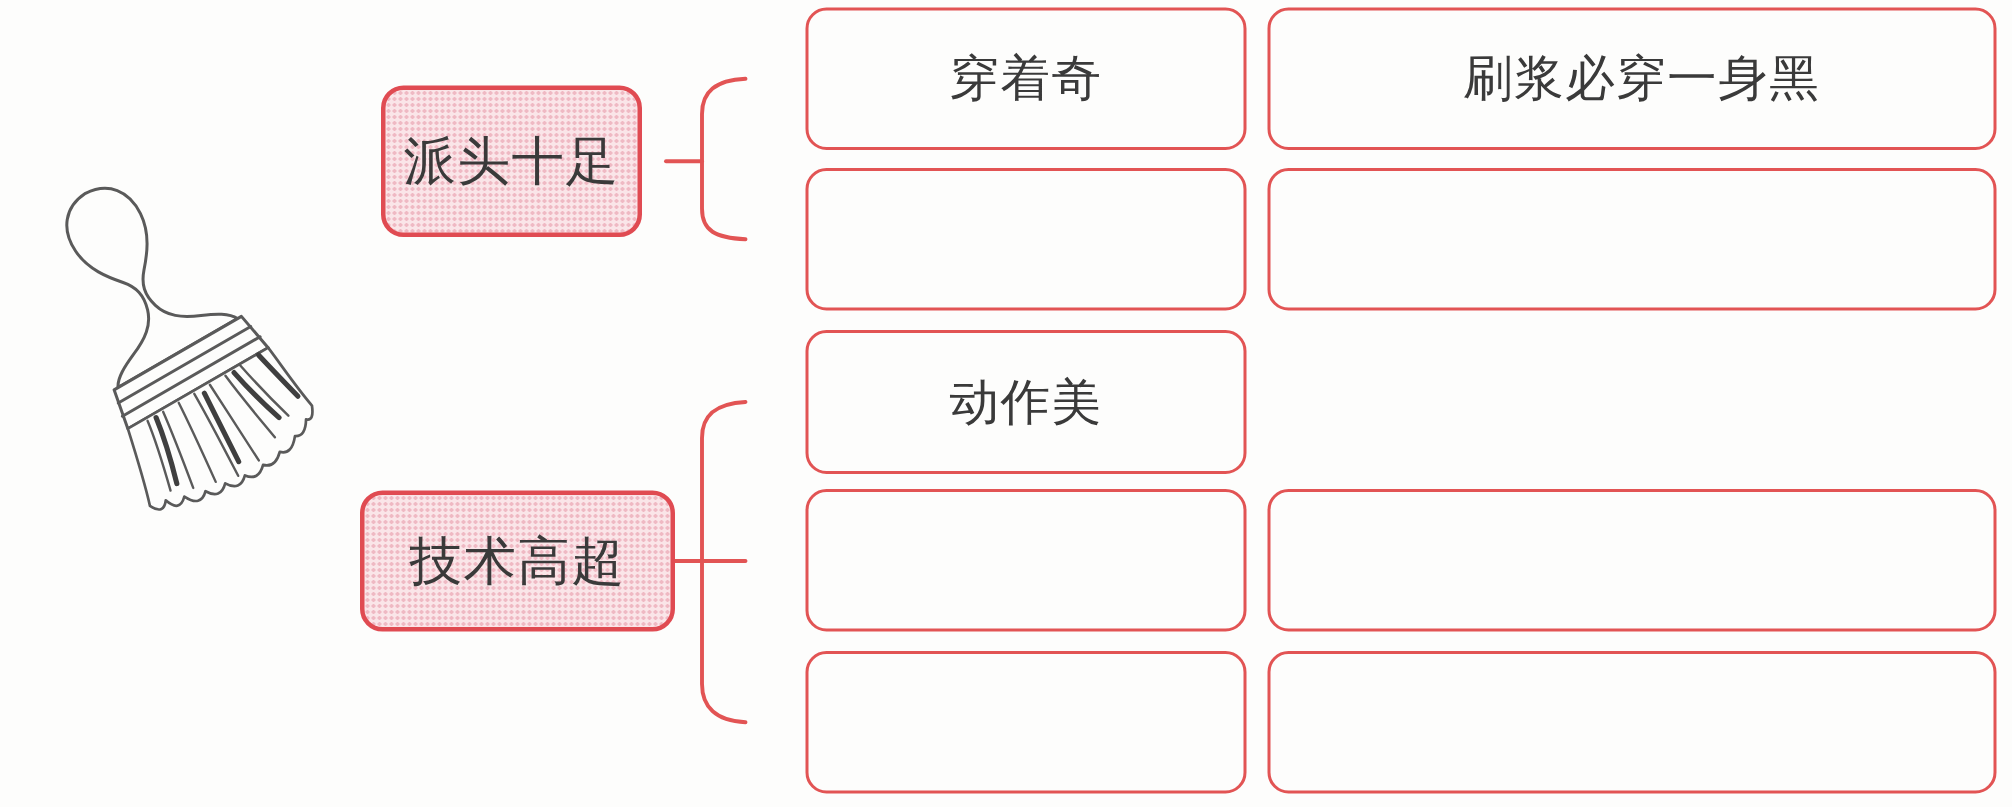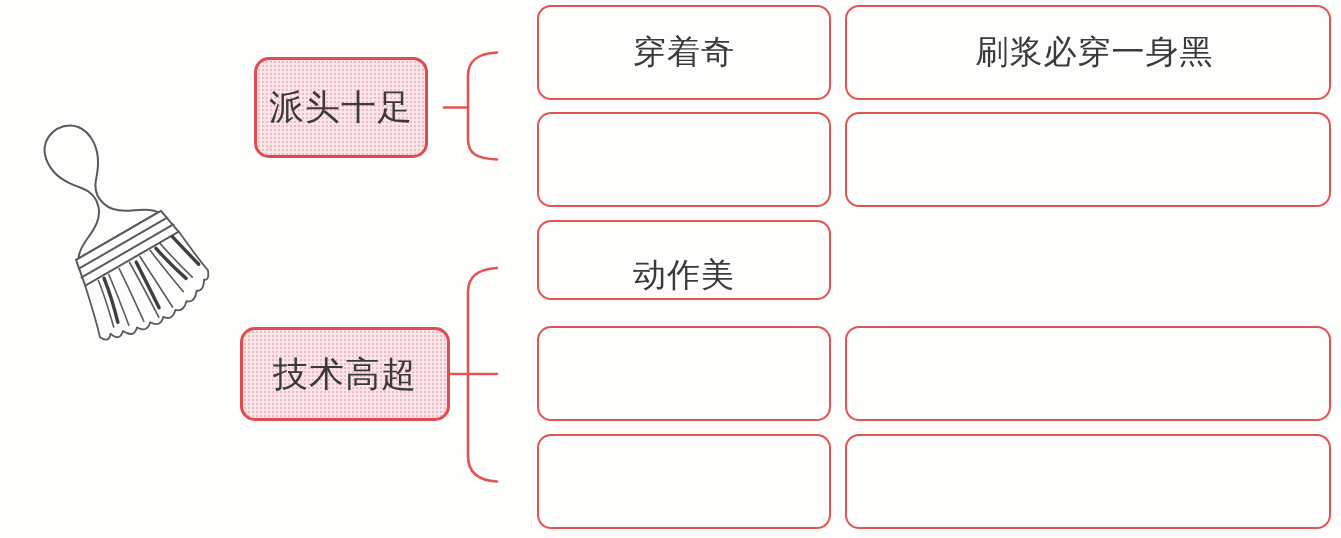--- a/index.html
+++ b/index.html
@@ -40,21 +40,21 @@
     background-size:4px 4px;
     font-size:35px;
   }
   
   .p1{left:239px;top:57px;width:174px;height:101px;margin-left:15px;}
   .p2{left:240px;top:327px;width:210px;height:94px;}
   .c1{left:497px;width:294px;margin-left:40px;}
   .c2{left:845px;width:486px;padding-left:13px;}
   .r1{top:5px;height:95px;}
   .r2{top:112px;height:95px;}
-  .r3{top:220px;height:80px;align-items:flex-end;}
+  .r3{top:220px;height:96px;}
   .r4{top:326px;height:95px;}
   .r5{top:434px;height:95px;}
 </style>
 </head>
 <body>
 
 <div class="canvas">
 
   <svg class="connectors" viewBox="0 0 1341 538" fill="none" stroke="#e25454" stroke-width="2.6" stroke-linecap="round">
     <path d="M444 107.5 H468"></path>

